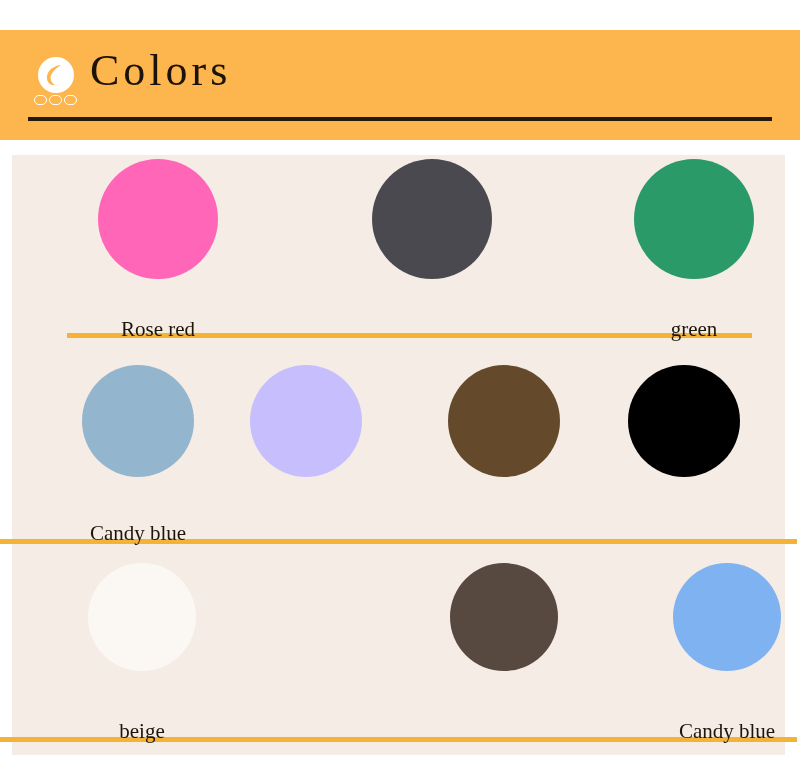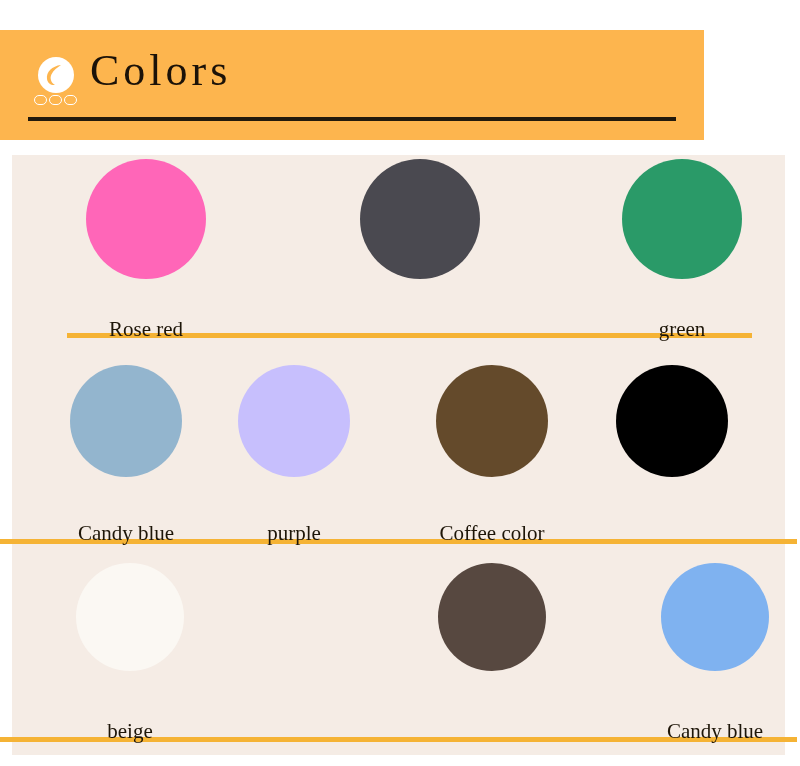--- a/index.html
+++ b/index.html
@@ -13,21 +13,21 @@
     font-family: "Liberation Serif", "DejaVu Serif", serif;
     overflow: hidden;
     position: relative;
   }
 
   
   .header {
     position: absolute;
     left: 0;
     top: 30px;
-    width: 704px;
+    width: 800px;
     height: 110px;
     background: #fdb54e;
     box-sizing: border-box;
   }
   .header-inner {
     position: absolute;
     left: 28px;
     right: 28px;
     top: 0;
     bottom: 0;
@@ -123,20 +123,21 @@
     background: #f5b335;
     top: 174px;
   }
   .rule-inset { left: 55px; width: 685px; }
   .rule-full  { left: -12px; width: 797px; }
 
   .swatch {
     position: absolute;
     top: 0;
     text-align: center;
+    margin-left: 12px;
   }
   .dot {
     border-radius: 50%;
     margin: 0 auto;
   }
   .label {
     position: relative;
     z-index: 3;
     font-size: 21px;
     color: #1d1508;
@@ -194,25 +195,23 @@
       </div>
     </div>
   <div class="row row-2">
       <div class="rule rule-full" style="background: rgb(245, 179, 53);"></div>
       <div class="swatch" style="left: 50px; width: 128px;">
         <div class="dot" style="background: rgb(147, 181, 206);"></div>
         <div class="label">Candy blue</div>
       </div>
       <div class="swatch" style="left: 222px; width: 120px;">
         <div class="dot" style="background: rgb(199, 191, 253);"></div>
-        <div class="label">purple</div>
       </div>
       <div class="swatch" style="left: 400px; width: 160px;">
         <div class="dot" style="background: rgb(100, 74, 43);"></div>
-        <div class="label">Coffee color</div>
       </div>
       <div class="swatch" style="left: 600px; width: 120px;">
         <div class="dot" style="background: rgb(0, 0, 0);"></div>
       </div>
     </div>
   <div class="row row-3">
       <div class="rule rule-full" style="background: rgb(245, 179, 53);"></div>
       <div class="swatch" style="left: 58px; width: 120px;">
         <div class="dot" style="background: rgb(251, 248, 243);"></div>
         <div class="label">beige</div>

